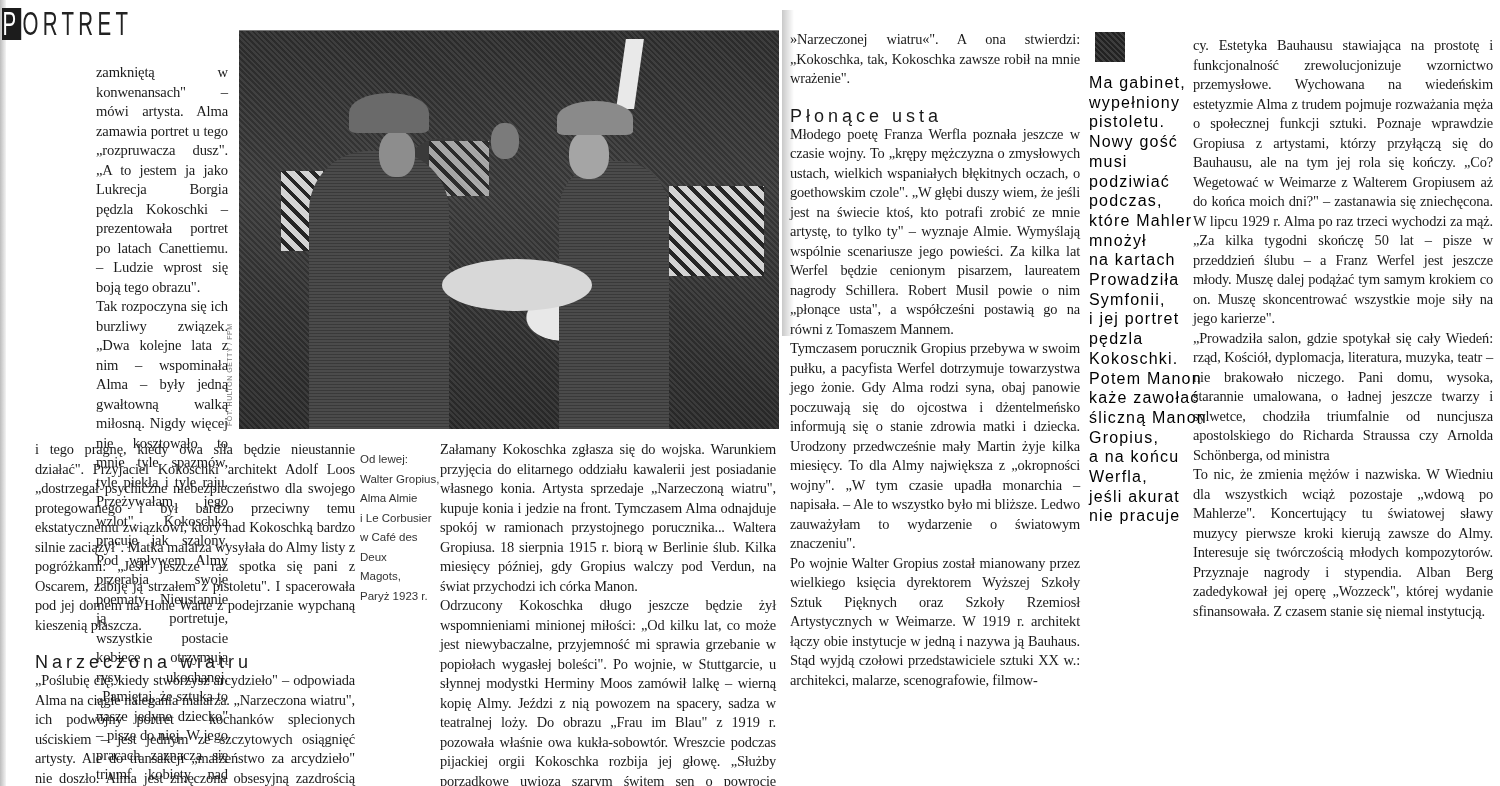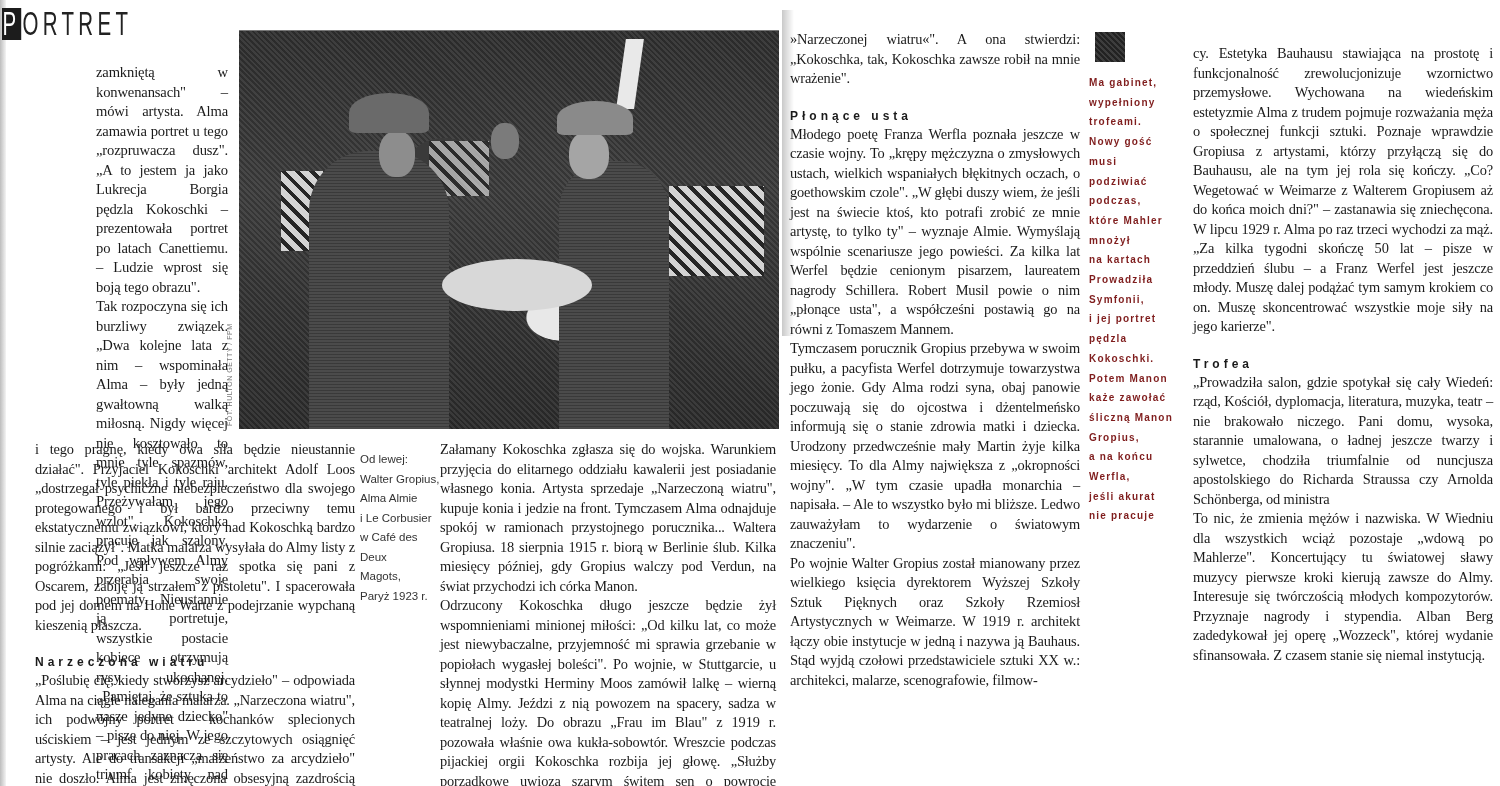--- a/index.html
+++ b/index.html
@@ -24,21 +24,21 @@
     padding: 0 1px; margin-right: 2px;
   }
   .col {
     position: absolute; font-size: 15.2px; line-height: 19.5px;
     text-align: justify; hyphens: manual; letter-spacing: -0.15px;
   }
   .col p { margin: 0; }
   .col p + p { text-indent: 0; }
   .subhead {
     font-family: "Liberation Sans", "DejaVu Sans", sans-serif;
-    font-weight: 700; font-size: 12px; letter-spacing: 4px;
+    font-weight: 400; font-size: 18px; letter-spacing: 4px;
     margin: 18px 0 0 0; line-height: 18px;
   }
   .photo {
     position: absolute; left: 239px; top: 30px; width: 540px; height: 398px;
     background:
       radial-gradient(ellipse 60px 38px at 60% 72%, #e8e8e8 0 60%, transparent 62%),
       radial-gradient(ellipse 40px 25px at 38% 32%, #3a3a3a 0 80%, transparent 82%),
       radial-gradient(ellipse 42px 24px at 68% 40%, #4b4b4b 0 80%, transparent 82%),
       repeating-linear-gradient(45deg, rgba(255,255,255,0.07) 0 2px, rgba(0,0,0,0.08) 2px 4px),
       linear-gradient(180deg, #2e2e2e 0%, #3b3b3b 40%, #2a2a2a 100%);
@@ -95,22 +95,22 @@
     position: absolute; left: 782px; top: 10px; width: 12px; height: 326px;
     background: linear-gradient(to right, #c9c9c9, #ffffff);
   }
   .pull-image {
     position: absolute; left: 1095px; top: 32px; width: 30px; height: 30px;
     background: repeating-linear-gradient(45deg, #222 0 2px, #3d3d3d 2px 4px);
   }
   .pullquote {
     position: absolute; left: 1089px; top: 73px; width: 100px;
     font-family: "Liberation Sans", "DejaVu Sans", sans-serif;
-    font-weight: 700; font-size: 10px; line-height: 19.7px;
-    letter-spacing: 1.2px; color: #7f1d1d;
+    font-weight: 400; font-size: 16px; line-height: 19.7px;
+    letter-spacing: 1.2px; color: #000000;
   }
   .pullquote span { display: block; white-space: nowrap; }
 </style>
 </head>
 <body>
 
 <div class="left-edge"></div>
 
 <div class="section-title"><span class="initial">P</span><span>ORTRET</span></div>
 
@@ -164,21 +164,21 @@
   <h3 class="subhead">Płonące usta</h3>
   <p>Młodego poetę Franza Werfla poznała jeszcze w czasie wojny. To „krępy mężczyzna o zmysłowych ustach, wielkich wspaniałych błękitnych oczach, o goethowskim czole". „W głębi duszy wiem, że jeśli jest na świecie ktoś, kto potrafi zrobić ze mnie artystę, to tylko ty" – wyznaje Almie. Wymyślają wspólnie scenariusze jego powieści. Za kilka lat Werfel będzie cenionym pisarzem, laureatem nagrody Schillera. Robert Musil powie o nim „płonące usta", a współcześni postawią go na równi z Tomaszem Mannem.</p>
   <p>Tymczasem porucznik Gropius przebywa w swoim pułku, a pacyfista Werfel dotrzymuje towarzystwa jego żonie. Gdy Alma rodzi syna, obaj panowie poczuwają się do ojcostwa i dżentelmeńsko informują się o stanie zdrowia matki i dziecka. Urodzony przedwcześnie mały Martin żyje kilka miesięcy. To dla Almy największa z „okropności wojny". „W tym czasie upadła monarchia – napisała. – Ale to wszystko było mi bliższe. Ledwo zauważyłam to wydarzenie o światowym znaczeniu".</p>
   <p>Po wojnie Walter Gropius został mianowany przez wielkiego księcia dyrektorem Wyższej Szkoły Sztuk Pięknych oraz Szkoły Rzemiosł Artystycznych w Weimarze. W 1919 r. architekt łączy obie instytucje w jedną i nazywa ją Bauhaus. Stąd wyjdą czołowi przedstawiciele sztuki XX w.: architekci, malarze, scenografowie, filmow-</p>
 </div>
 
 <div class="pull-image"></div>
 <div class="pullquote">
   <span>Ma gabinet,</span>
   <span>wypełniony</span>
-  <span>trofeami.</span>
+  <span>pistoletu.</span>
   <span>Nowy gość</span>
   <span>musi</span>
   <span>podziwiać</span>
   <span>podczas,</span>
   <span>które Mahler</span>
   <span>mnożył</span>
   <span>na kartach</span>
   <span>Prowadziła</span>
   <span>Symfonii,</span>
   <span>i jej portret</span>
@@ -187,18 +187,17 @@
   <span>Potem Manon</span>
   <span>każe zawołać</span>
   <span>śliczną Manon</span>
   <span>Gropius,</span>
   <span>a na końcu</span>
   <span>Werfla,</span>
   <span>jeśli akurat</span>
   <span>nie pracuje</span>
 </div>
 
-<div class="col" style="left:1193px; top:44px; width:300px; font-size:14.4px;">
+<div class="col" style="left:1193px; top:36px; width:300px; font-size:14.4px;">
   <p>cy. Estetyka Bauhausu stawiająca na prostotę i funkcjonalność zrewolucjonizuje wzornictwo przemysłowe. Wychowana na wiedeńskim estetyzmie Alma z trudem pojmuje rozważania męża o społecznej funkcji sztuki. Poznaje wprawdzie Gropiusa z artystami, którzy przyłączą się do Bauhausu, ale na tym jej rola się kończy. „Co? Wegetować w Weimarze z Walterem Gropiusem aż do końca moich dni?" – zastanawia się zniechęcona. W lipcu 1929 r. Alma po raz trzeci wychodzi za mąż. „Za kilka tygodni skończę 50 lat – pisze w przeddzień ślubu – a Franz Werfel jest jeszcze młody. Muszę dalej podążać tym samym krokiem co on. Muszę skoncentrować wszystkie moje siły na jego karierze".</p>
-  <h3 class="subhead">Trofea</h3>
   <p>„Prowadziła salon, gdzie spotykał się cały Wiedeń: rząd, Kościół, dyplomacja, literatura, muzyka, teatr – nie brakowało niczego. Pani domu, wysoka, starannie umalowana, o ładnej jeszcze twarzy i sylwetce, chodziła triumfalnie od nuncjusza apostolskiego do Richarda Straussa czy Arnolda Schönberga, od ministra</p>
   <p>To nic, że zmienia mężów i nazwiska. W Wiedniu dla wszystkich wciąż pozostaje „wdową po Mahlerze". Koncertujący tu światowej sławy muzycy pierwsze kroki kierują zawsze do Almy. Interesuje się twórczością młodych kompozytorów. Przyznaje nagrody i stypendia. Alban Berg zadedykował jej operę „Wozzeck", której wydanie sfinansowała. Z czasem stanie się niemal instytucją.</p>
 </div>
 
 </body></html>

